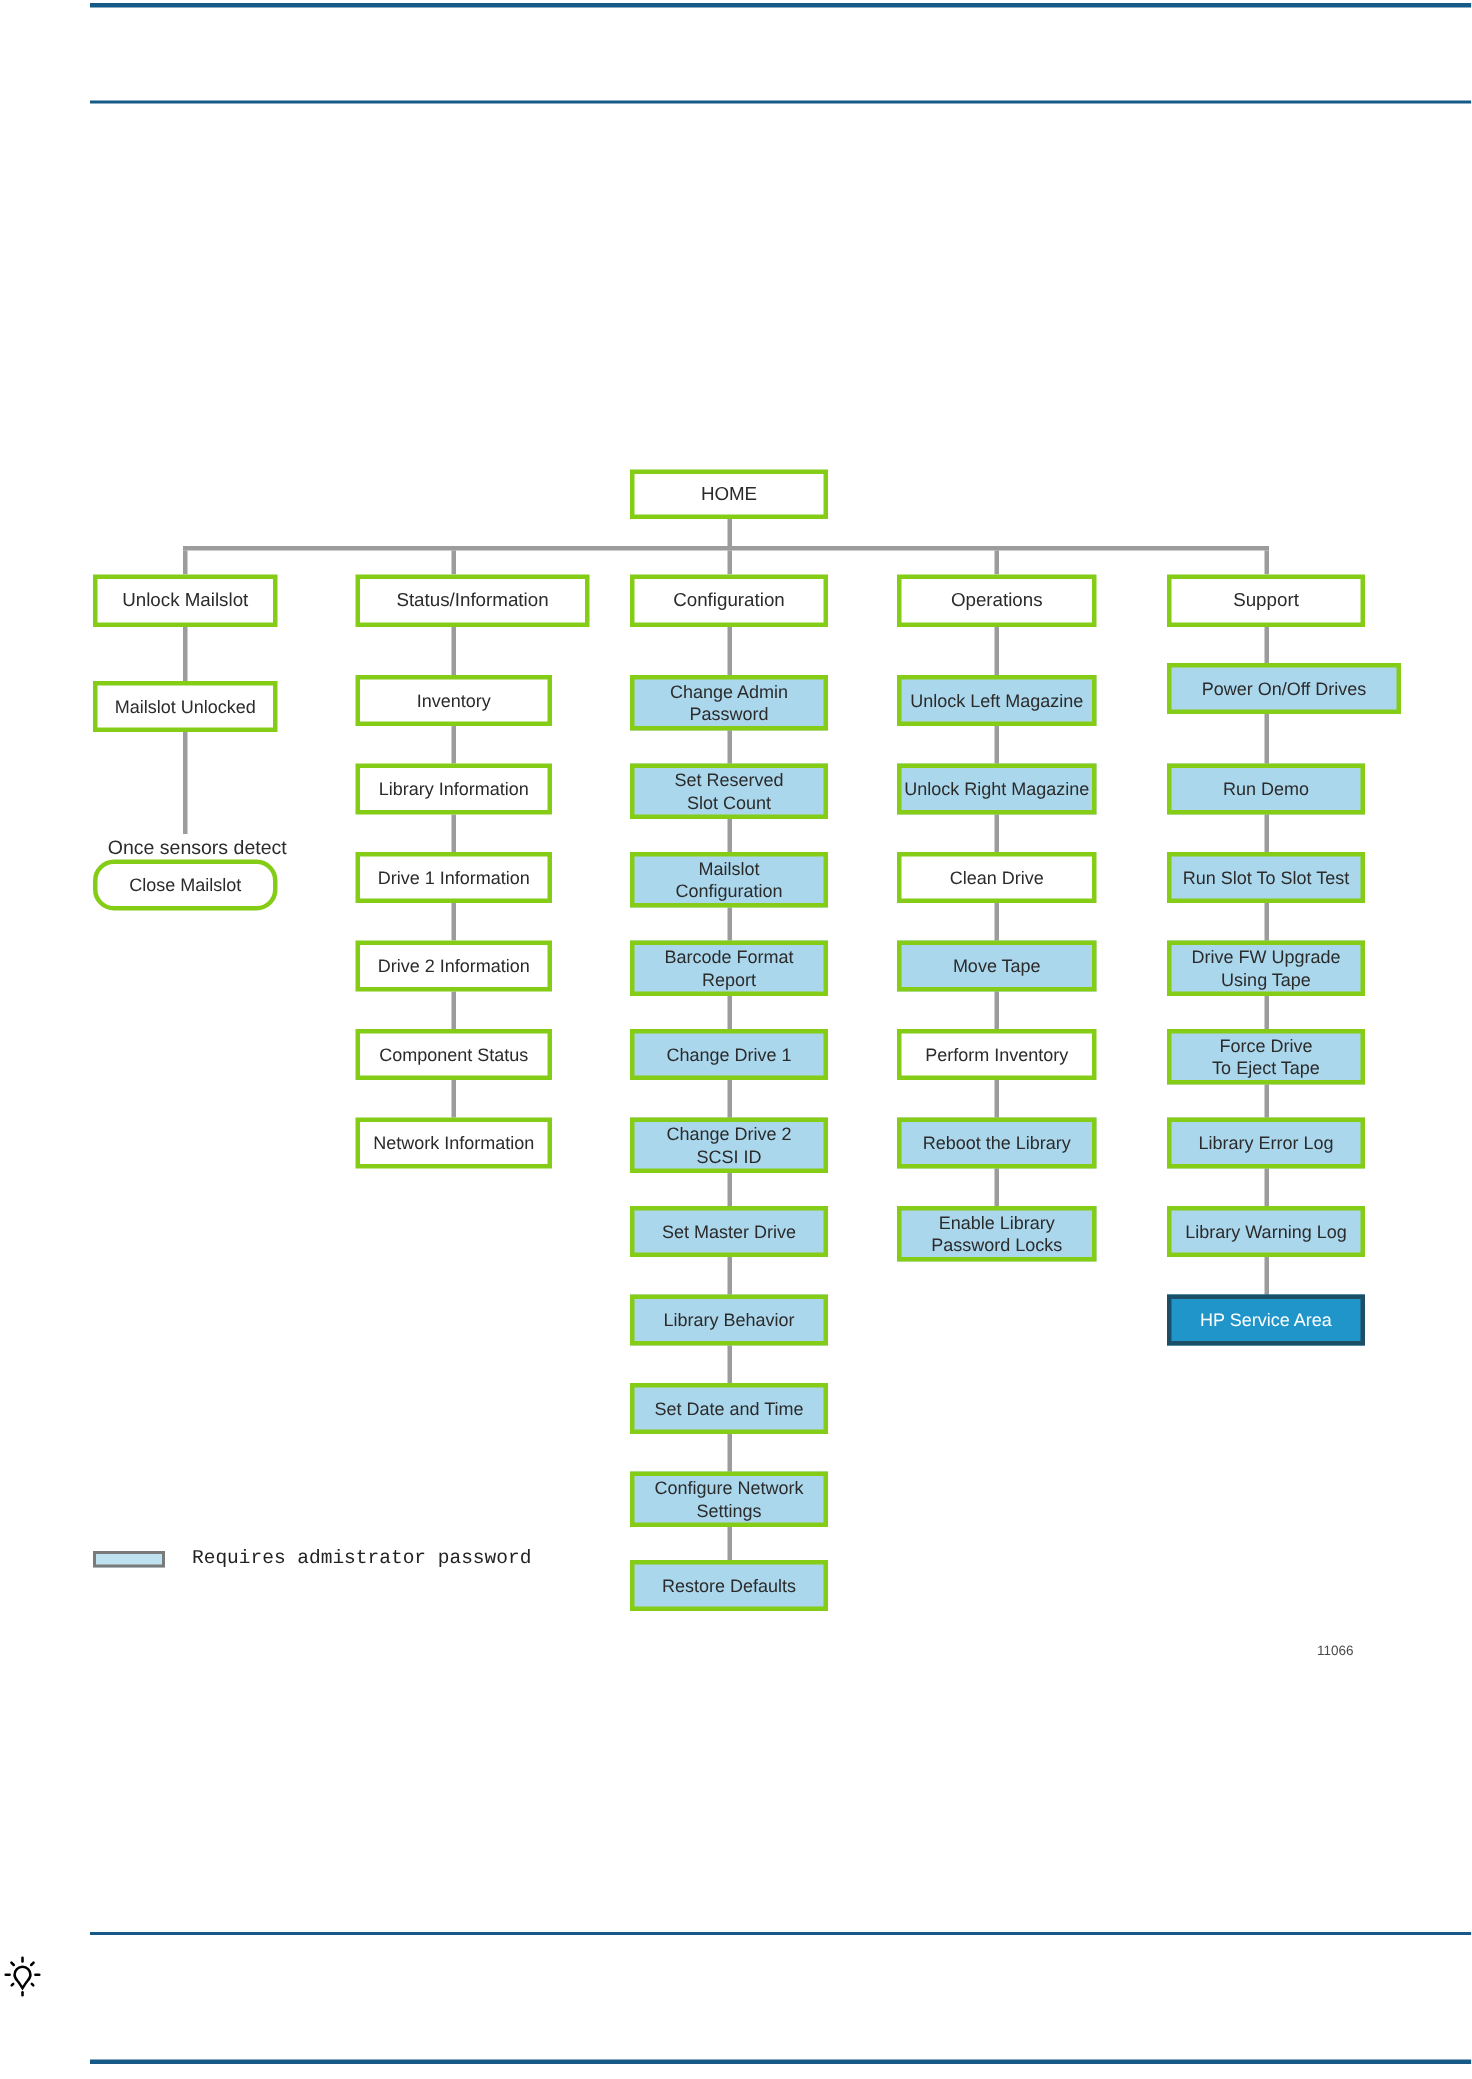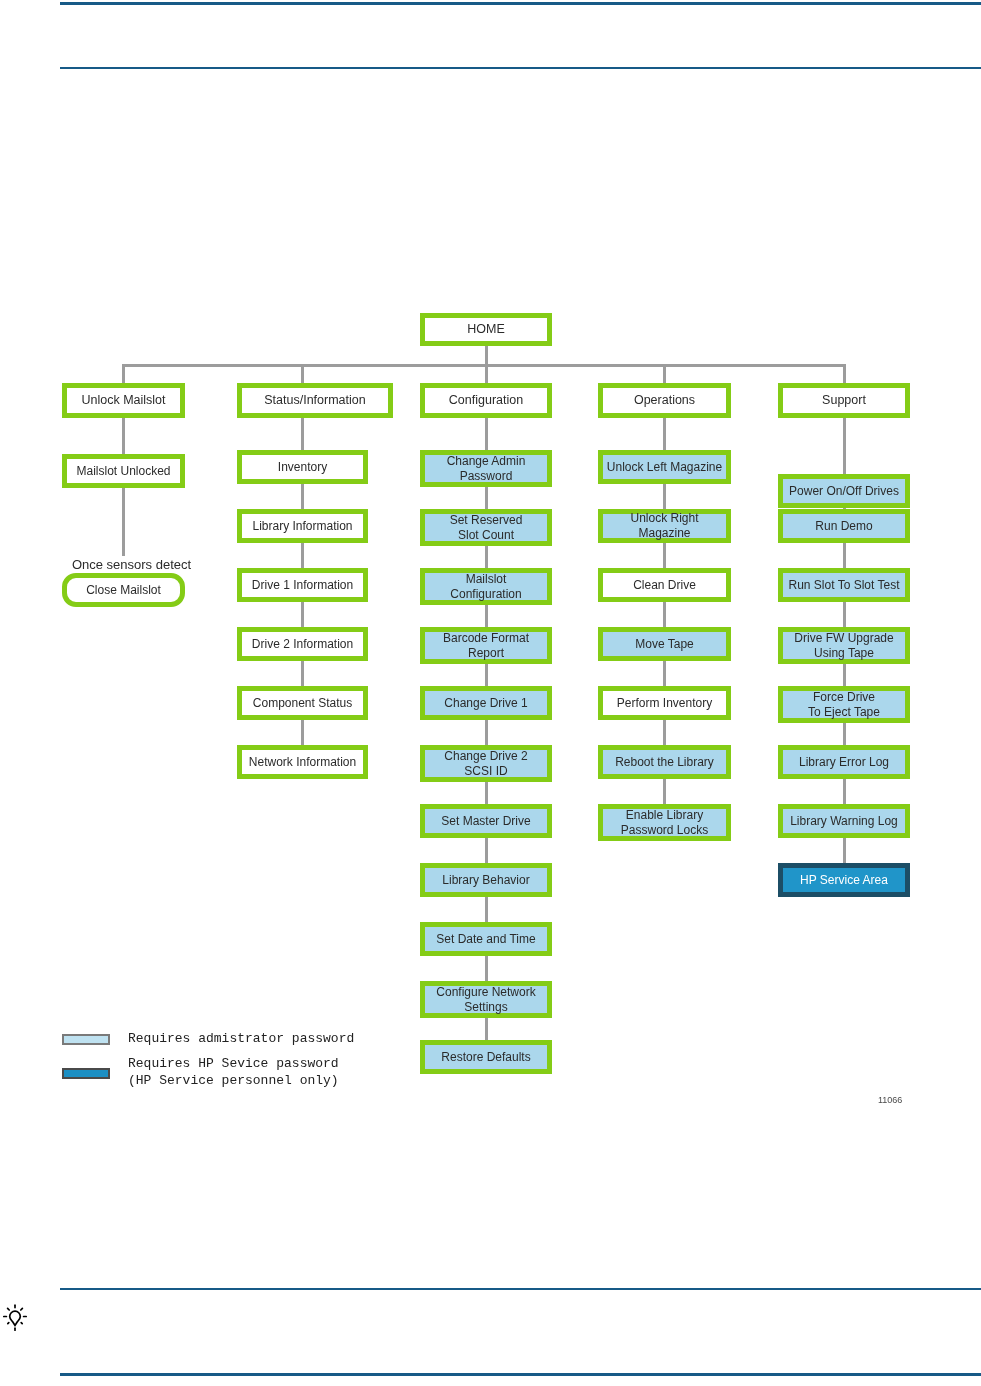--- a/index.html
+++ b/index.html
@@ -10,21 +10,21 @@
   .rule{position:absolute;left:60px;right:0;background:var(--rule-blue,#175a87);}
   .rule-top-1{top:2px;height:3px;}
   .rule-top-2{top:67px;height:2px;}
   .rule-bottom-1{top:1288px;height:2px;}
   .rule-bottom-2{top:1373px;height:3px;}
   .diagram{position:absolute;left:0;top:0;width:100%;height:100%;}
   .connector{position:absolute;background:var(--connector-gray,#9c9c9c);z-index:1;}
   .node{
     position:absolute;z-index:2;display:flex;align-items:center;justify-content:center;
     text-align:center;font-size:12px;line-height:1.25;white-space:pre-line;
-    border:5px solid #84cc16;background:#fff;box-sizing:border-box;color:#2b2b2b;
+    border:3px solid #84cc16;background:#fff;box-sizing:border-box;color:#2b2b2b;
   }
   .node.cat{font-size:12.5px;}
   .node.admin{background:var(--admin-fill,#abd7ec);}
   .node.service{background:var(--service-fill,#2095c9);color:#ffffff;border-color:#1c4e66;}
   .node.note{border:none;background:#fff;font-size:13px;}
   .legend{position:absolute;left:62px;top:1030px;z-index:3;font-size:13px;color:#222;}
   .legend-row{display:flex;align-items:center;margin-bottom:7px;font-family:Liberation Mono, monospace;}
   .swatch{width:48px;height:11px;border:2px solid #7a7a7a;box-sizing:border-box;
     margin-right:18px;margin-top:2px;flex:0 0 auto;}
   .swatch-admin{background:var(--legend-admin-fill,#bfe2f1);}
@@ -88,40 +88,36 @@
       <div class="node admin" style="left: 598px; top: 509px; width: 133px; height: 34px;">Unlock Right Magazine</div>
       <div class="node " style="left: 598px; top: 568px; width: 133px; height: 34px;">Clean Drive</div>
       <div class="node admin" style="left: 598px; top: 627px; width: 133px; height: 34px;">Move Tape</div>
       <div class="node " style="left: 598px; top: 686px; width: 133px; height: 34px;">Perform Inventory</div>
       <div class="node admin" style="left: 598px; top: 745px; width: 133px; height: 34px;">Reboot the Library</div>
       <div class="node admin" style="left: 598px; top: 804px; width: 133px; height: 37px;">Enable Library
 Password Locks</div>
       <div class="connector" style="left: 842.5px; top: 367px; width: 3px; height: 16px;"></div>
       <div class="connector" style="left: 842.5px; top: 416px; width: 3px; height: 457px;"></div>
       <div class="node cat" style="left: 778px; top: 383px; width: 132px; height: 35px;">Support</div>
-      <div class="node admin" style="left: 778px; top: 474px; width: 132px; height: 34px;">Power On/Off Drives</div>
+      <div class="node admin" style="left: 778px; top: 442px; width: 156px; height: 34px;">Power On/Off Drives</div>
       <div class="node admin" style="left: 778px; top: 509px; width: 132px; height: 34px;">Run Demo</div>
       <div class="node admin" style="left: 778px; top: 568px; width: 132px; height: 34px;">Run Slot To Slot Test</div>
       <div class="node admin" style="left: 778px; top: 627px; width: 132px; height: 37px;">Drive FW Upgrade
 Using Tape</div>
       <div class="node admin" style="left: 778px; top: 686px; width: 132px; height: 37px;">Force Drive
 To Eject Tape</div>
       <div class="node admin" style="left: 778px; top: 745px; width: 132px; height: 34px;">Library Error Log</div>
       <div class="node admin" style="left: 778px; top: 804px; width: 132px; height: 34px;">Library Warning Log</div>
       <div class="node service" style="left: 778px; top: 863px; width: 132px; height: 34px;">HP Service Area</div>
     </div>
 
   <div class="legend">
     <div class="legend-row">
       <span class="swatch swatch-admin"></span>
       <span class="legend-label">Requires admistrator password</span>
-    </div>
-    <div class="legend-row">
-      <span class="swatch swatch-service"></span>
-      <span class="legend-label"><span>Requires HP Sevice password</span><br><span>(HP Service personnel only)</span></span>
     </div>
   </div>
 
   <div class="fig-num">11066</div>
 
   <svg class="tip-icon" width="26" height="30" viewBox="0 0 26 30">
     <g stroke="#000" stroke-width="1.7" fill="none" stroke-linecap="round">
       <path d="M13 8.2 a5.3 5.3 0 0 1 5.3 5.3 c0 2.3-1.5 3.6-2.8 5.1 L13 22.5 l-2.5-3.9 c-1.3-1.5-2.8-2.8-2.8-5.1 A5.3 5.3 0 0 1 13 8.2 z"></path>
       <line x1="13" y1="2.2" x2="13" y2="4.6"></line>
       <line x1="5.6" y1="5.4" x2="7.2" y2="7.0"></line>

